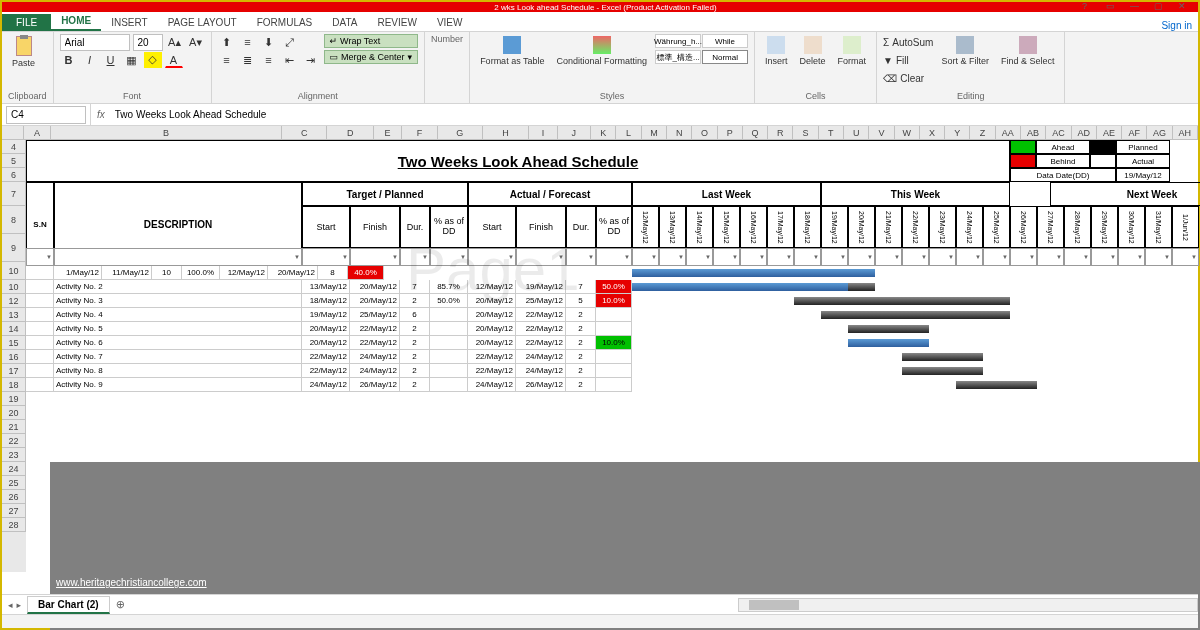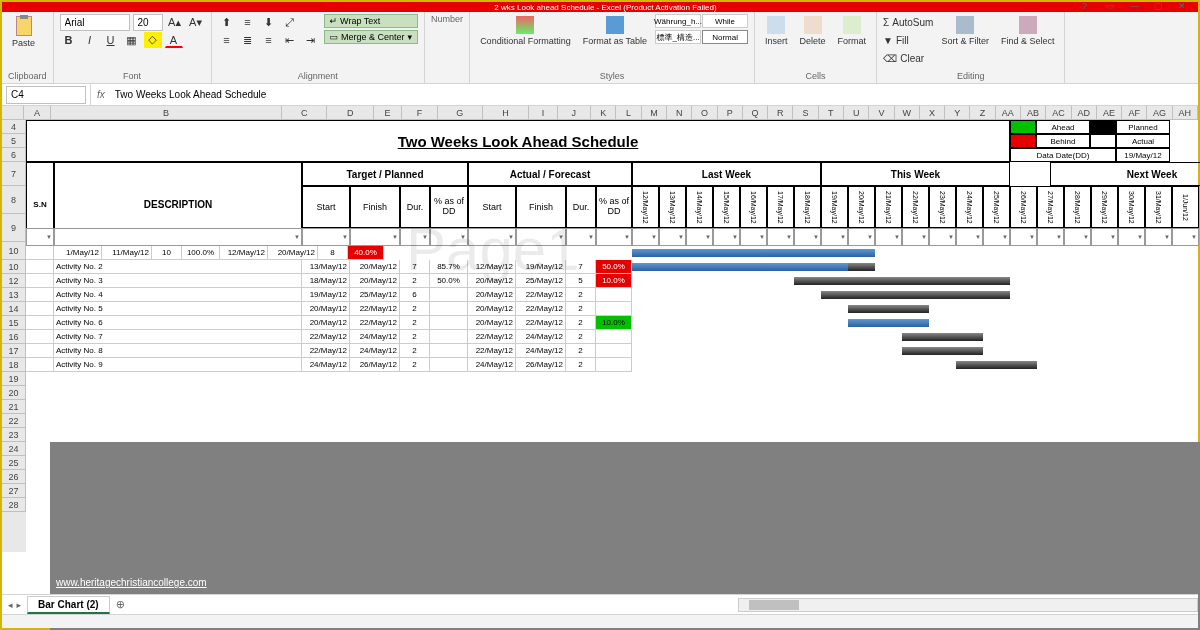--- a/index.html
+++ b/index.html
@@ -142,20 +142,31 @@
   <span>2 wks Look ahead Schedule - Excel (Product Activation Failed)</span>
   <div class="titlebar-right">
     <span class="tb-btn">?</span>
     <span class="tb-btn">▭</span>
     <span class="tb-btn">—</span>
     <span class="tb-btn">▢</span>
     <span class="tb-btn">✕</span>
   </div>
 </div>
 
+<div class="tabs">
+  <div class="tab-file">FILE</div>
+  <div class="tab active">HOME</div>
+  <div class="tab">INSERT</div>
+  <div class="tab">PAGE LAYOUT</div>
+  <div class="tab">FORMULAS</div>
+  <div class="tab">DATA</div>
+  <div class="tab">REVIEW</div>
+  <div class="tab">VIEW</div>
+  <div class="tabs-right">Sign in</div>
+</div>
 
 <div class="ribbon">
   <div class="rgroup">
     <div class="rgroup-body">
       <div class="big-btn">
         <div class="i-paste"></div>
         <span>Paste</span>
       </div>
     </div>
     <div class="rgroup-label">Clipboard</div>
@@ -217,26 +228,26 @@
     <div class="rgroup-label">Alignment</div>
   </div>
 
   <div class="rgroup">
     <div class="rgroup-label">Number</div>
   </div>
 
   <div class="rgroup">
     <div class="rgroup-body">
       <div class="big-btn">
+            <div class="ico" style="background:#5b9bd5"></div>
+            <span>Format as Table</span>
+          </div>
+      <div class="big-btn">
             <div class="ico" style="background:linear-gradient(#e66,#6e6)"></div>
             <span>Conditional Formatting</span>
-          </div>
-      <div class="big-btn">
-            <div class="ico" style="background:#5b9bd5"></div>
-            <span>Format as Table</span>
           </div>
       <div class="col">
         <div class="style-gallery">
           <div class="style-cell">Währung_h...</div>
           <div class="style-cell">While</div>
         </div>
         <div class="style-gallery">
           <div class="style-cell">標準_構造...</div>
           <div class="style-cell normal">Normal</div>
         </div>

